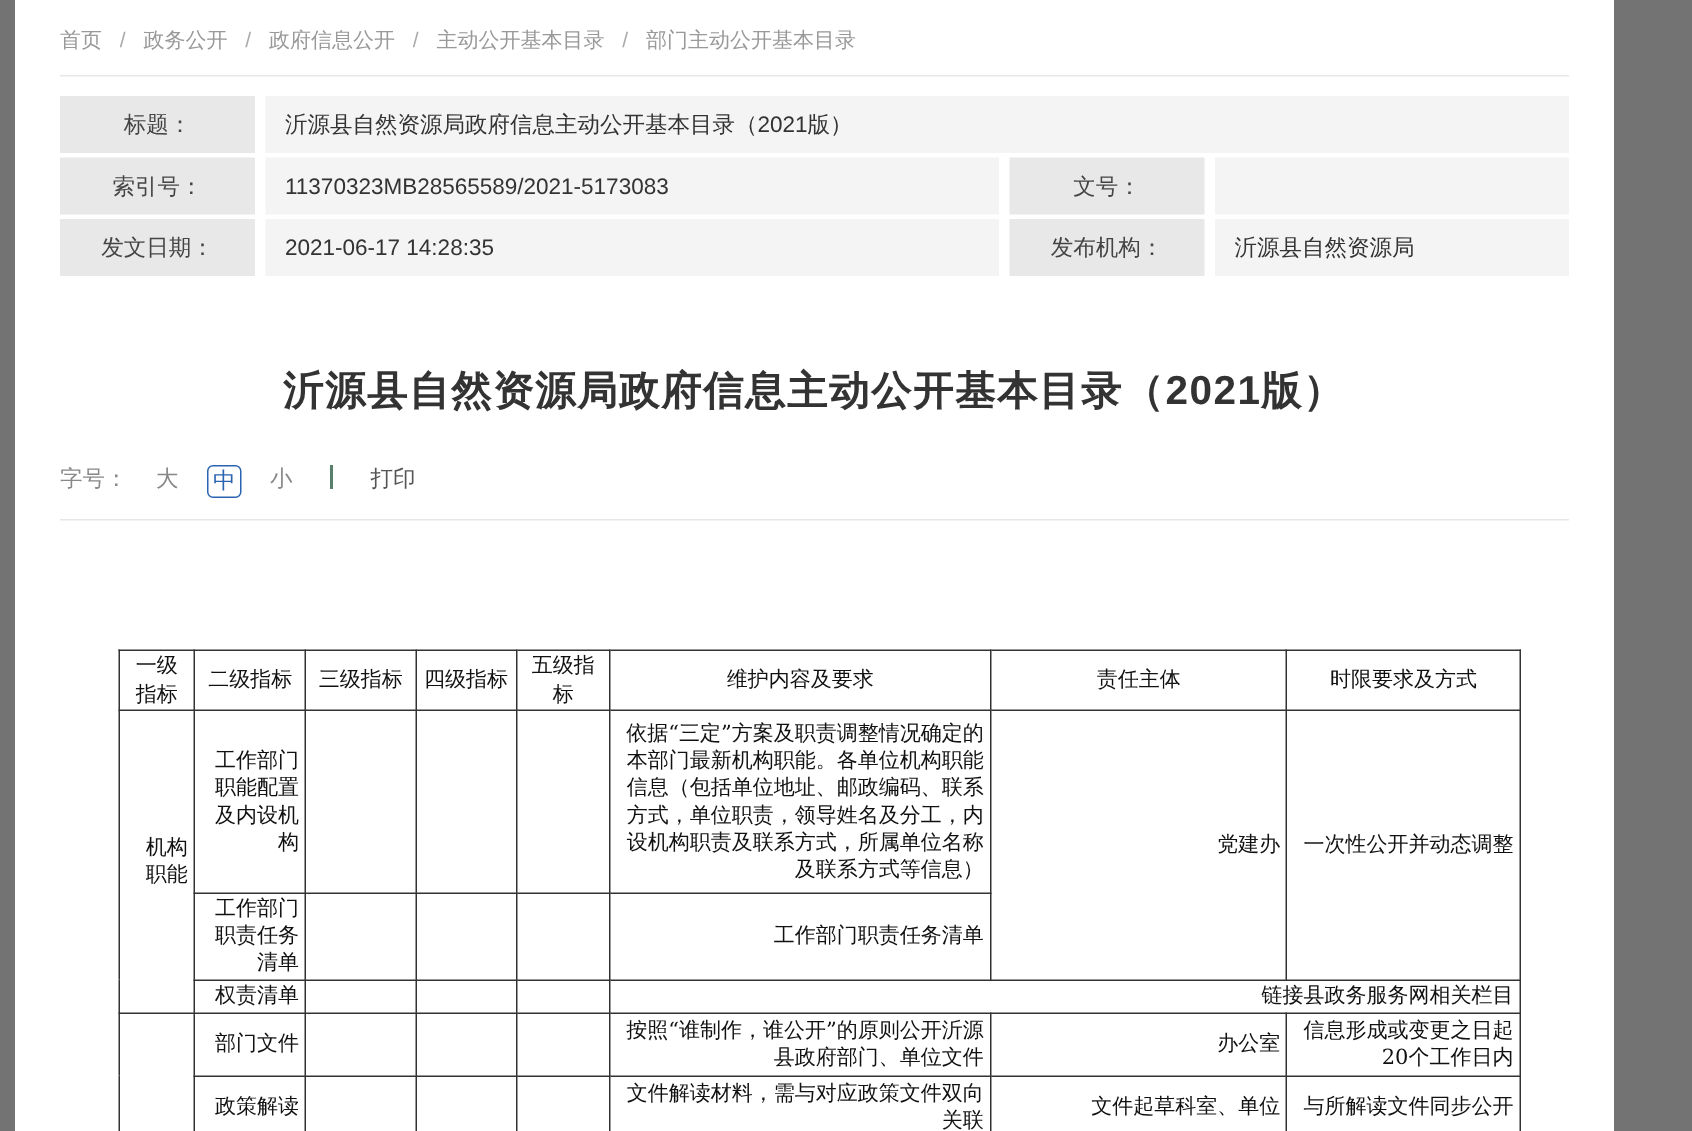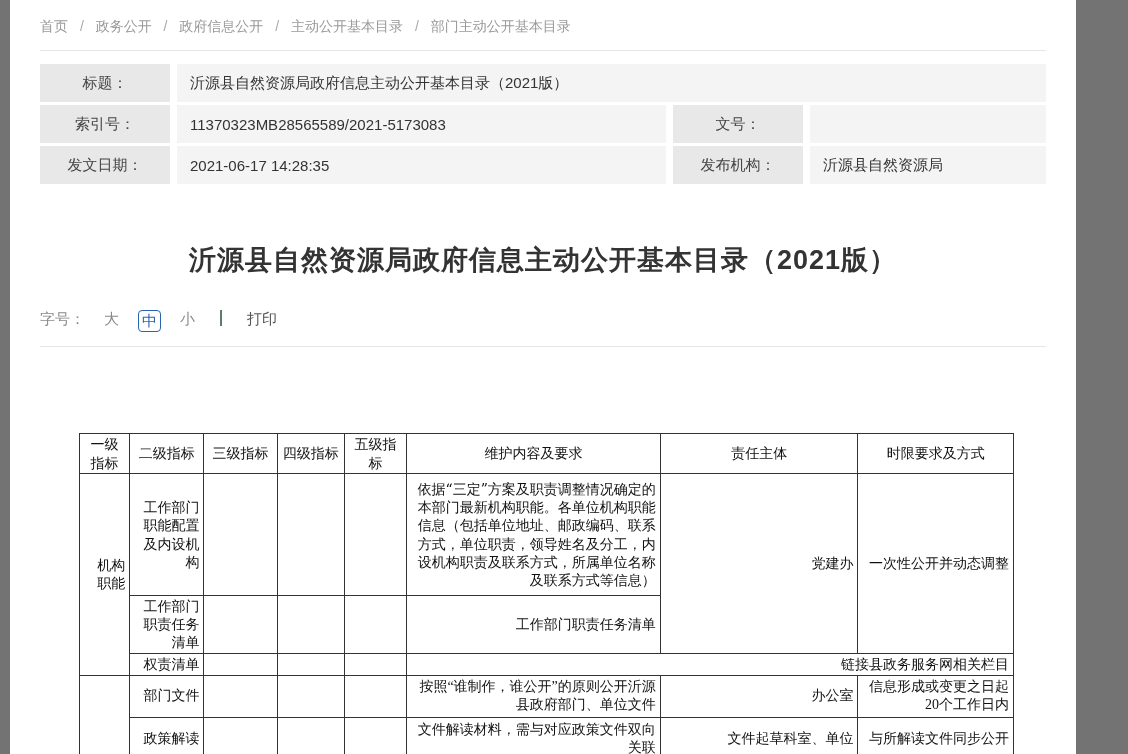--- a/index.html
+++ b/index.html
@@ -60,21 +60,21 @@
   table.catalog td, table.catalog th {
     border: 1px solid #333; padding: 1px 4px;
     font-weight: normal; vertical-align: middle;
     overflow: hidden; word-break: break-all; line-height: 1.3;
   }
   table.catalog th { text-align: center; }
   tr.hrow   { height: 40px; }
   tr.row-1  { height: 122px; }
   tr.row-2  { height: 42px; }
   tr.row-3  { height: 22px; }
-  tr.row-4  { height: 42px; font-family: Liberation Serif, serif; }
+  tr.row-4  { height: 42px; }
   tr.row-5  { height: 42px; }
   td.c-level1 { text-align: right; }
   td.c-content, td.c-owner, td.c-deadline, td.c-level2 { text-align: right; }
 </style>
 </head>
 <body>
 
 <div class="page">
   <div class="card">
 

